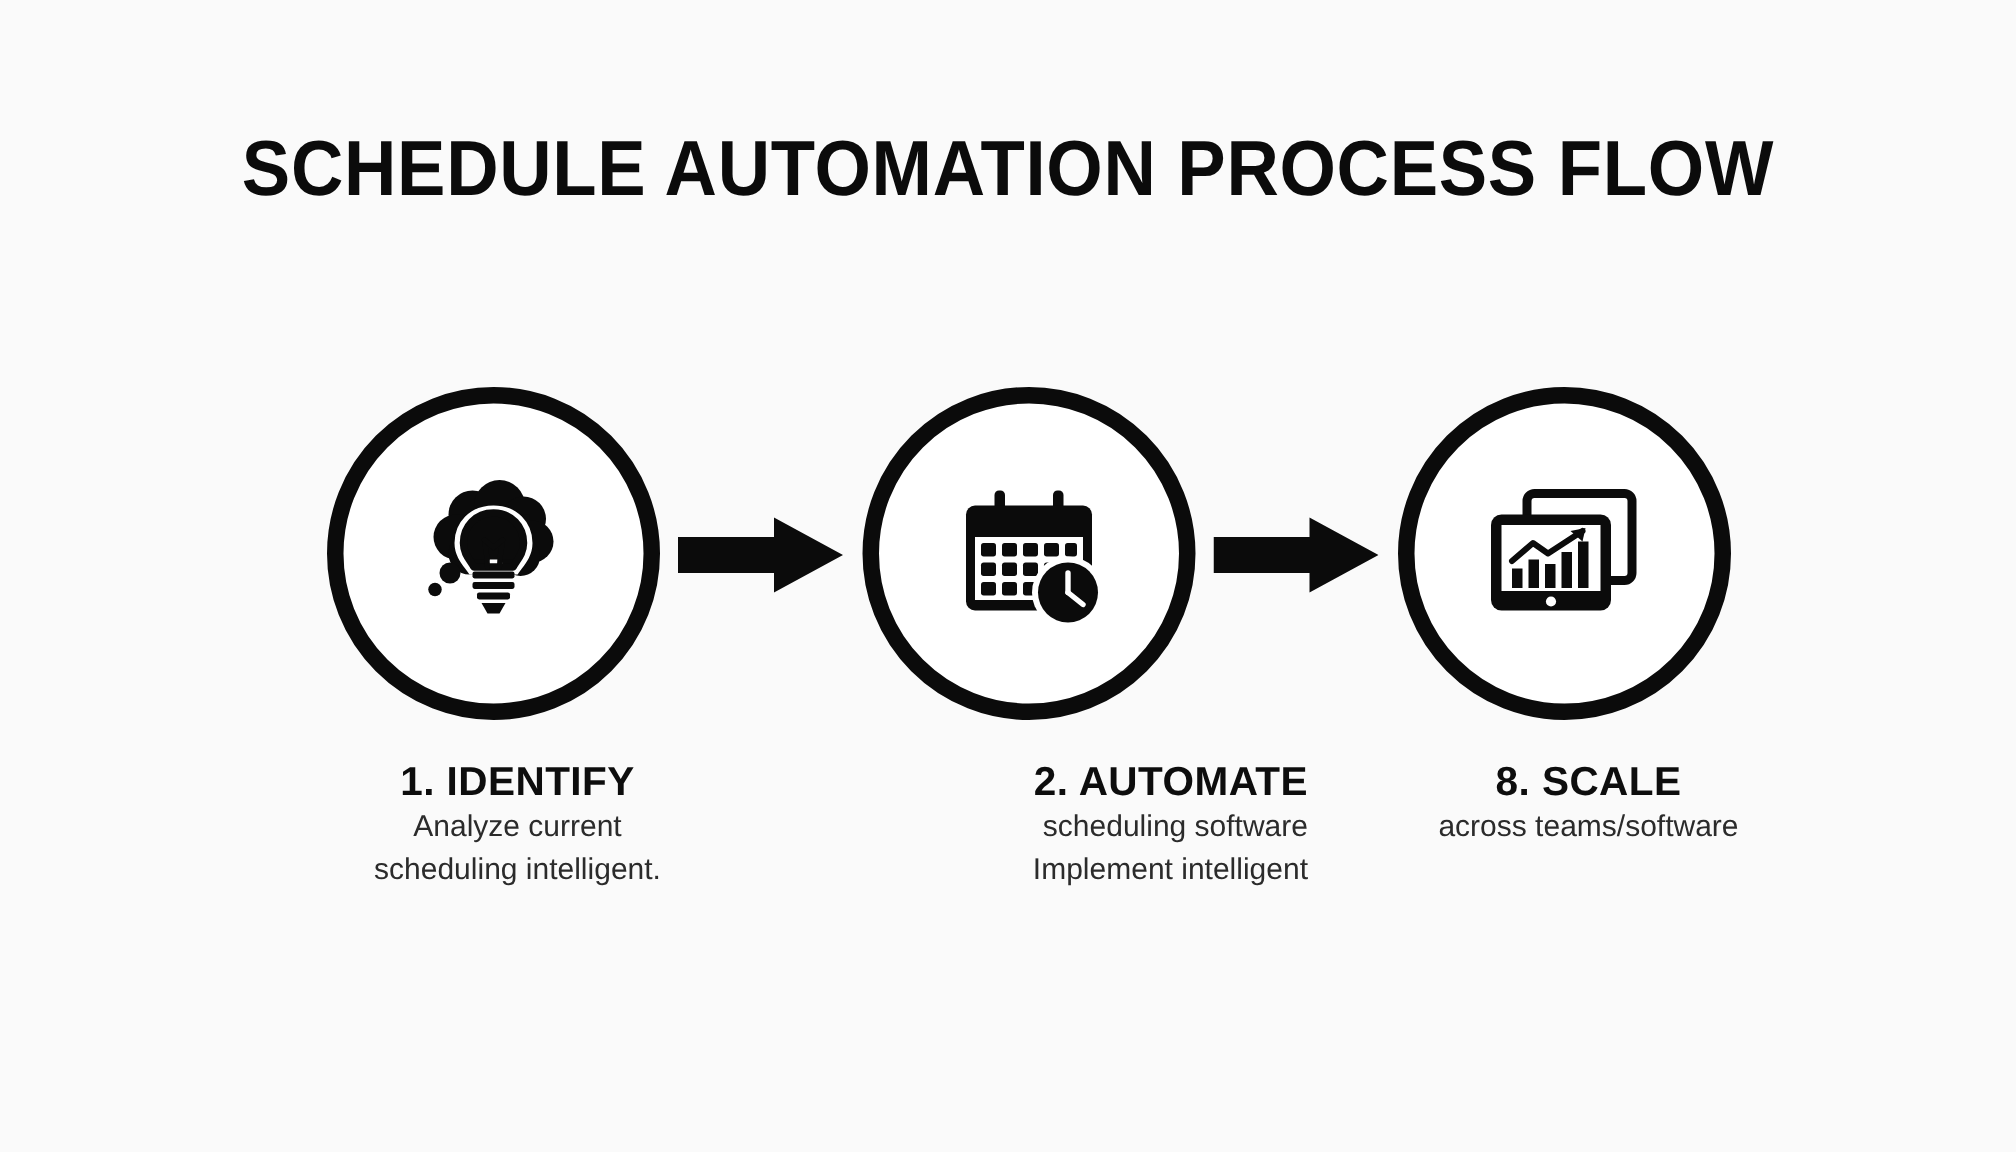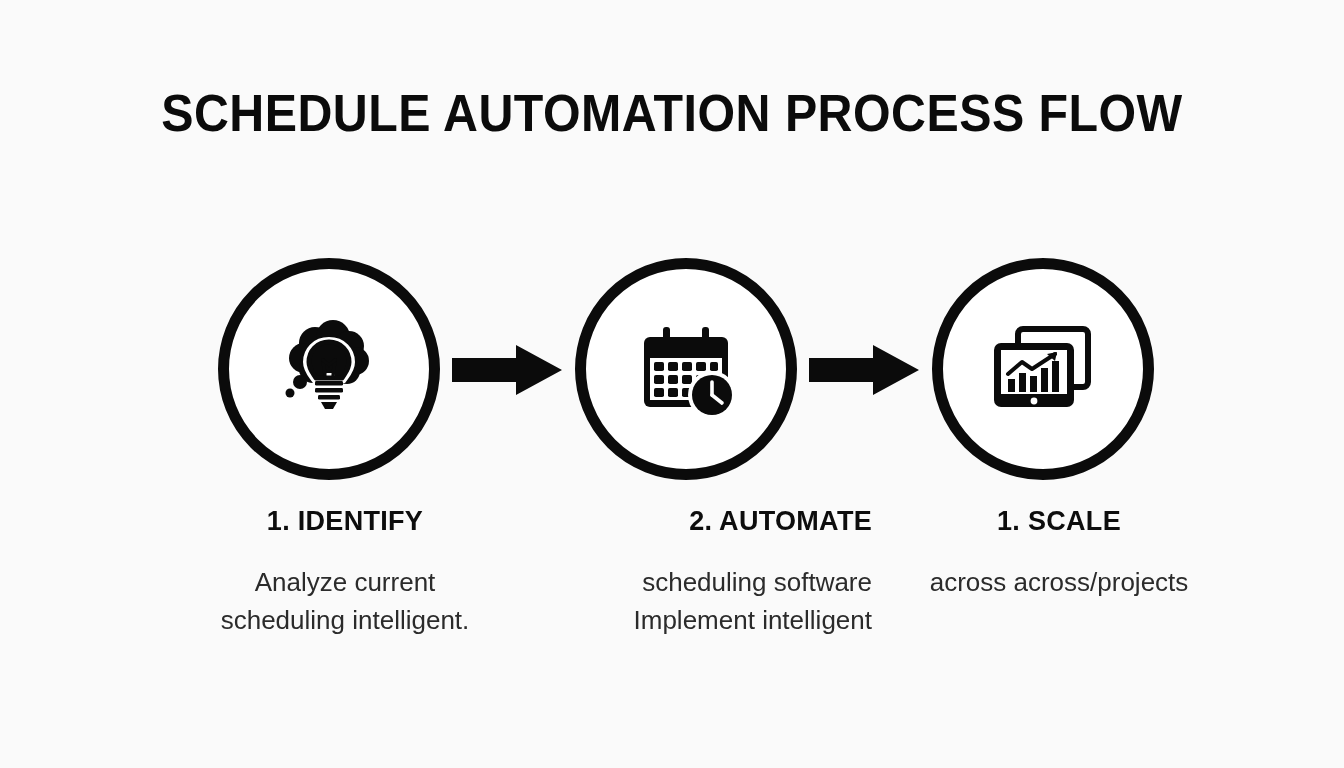--- a/index.html
+++ b/index.html
@@ -110,24 +110,23 @@
     font-family: "Liberation Sans", sans-serif;
     font-weight: bold;
     font-size: 27px;
     letter-spacing: 0.3px;
     color: #0d0d0d;
     line-height: 1.2;
     white-space: nowrap;
   }
 
   .step-desc {
-    margin-top: 27px;
     font-family: "Liberation Sans", sans-serif;
     font-weight: normal;
-    font-size: 26px;
+    font-size: 20px;
     line-height: 1.45;
     color: #2b2b2b;
   }
   .step-desc .line { display: block; white-space: nowrap; }
 </style>
 </head>
 <body>
 
 <div class="slide">
 
@@ -271,21 +270,21 @@
 
     <div class="caption p2">
       <div class="step-title">2. AUTOMATE</div>
       <div class="step-desc">
         <span class="line">scheduling software</span>
         <span class="line">Implement intelligent</span>
       </div>
     </div>
 
     <div class="caption p3">
-      <div class="step-title">1. SCALE</div>
+      <div class="step-title">8. SCALE</div>
       <div class="step-desc">
-        <span class="line">across across/projects</span>
+        <span class="line">across teams/software</span>
       </div>
     </div>
 
   </div>
 
 </div>
 
 </body></html>

